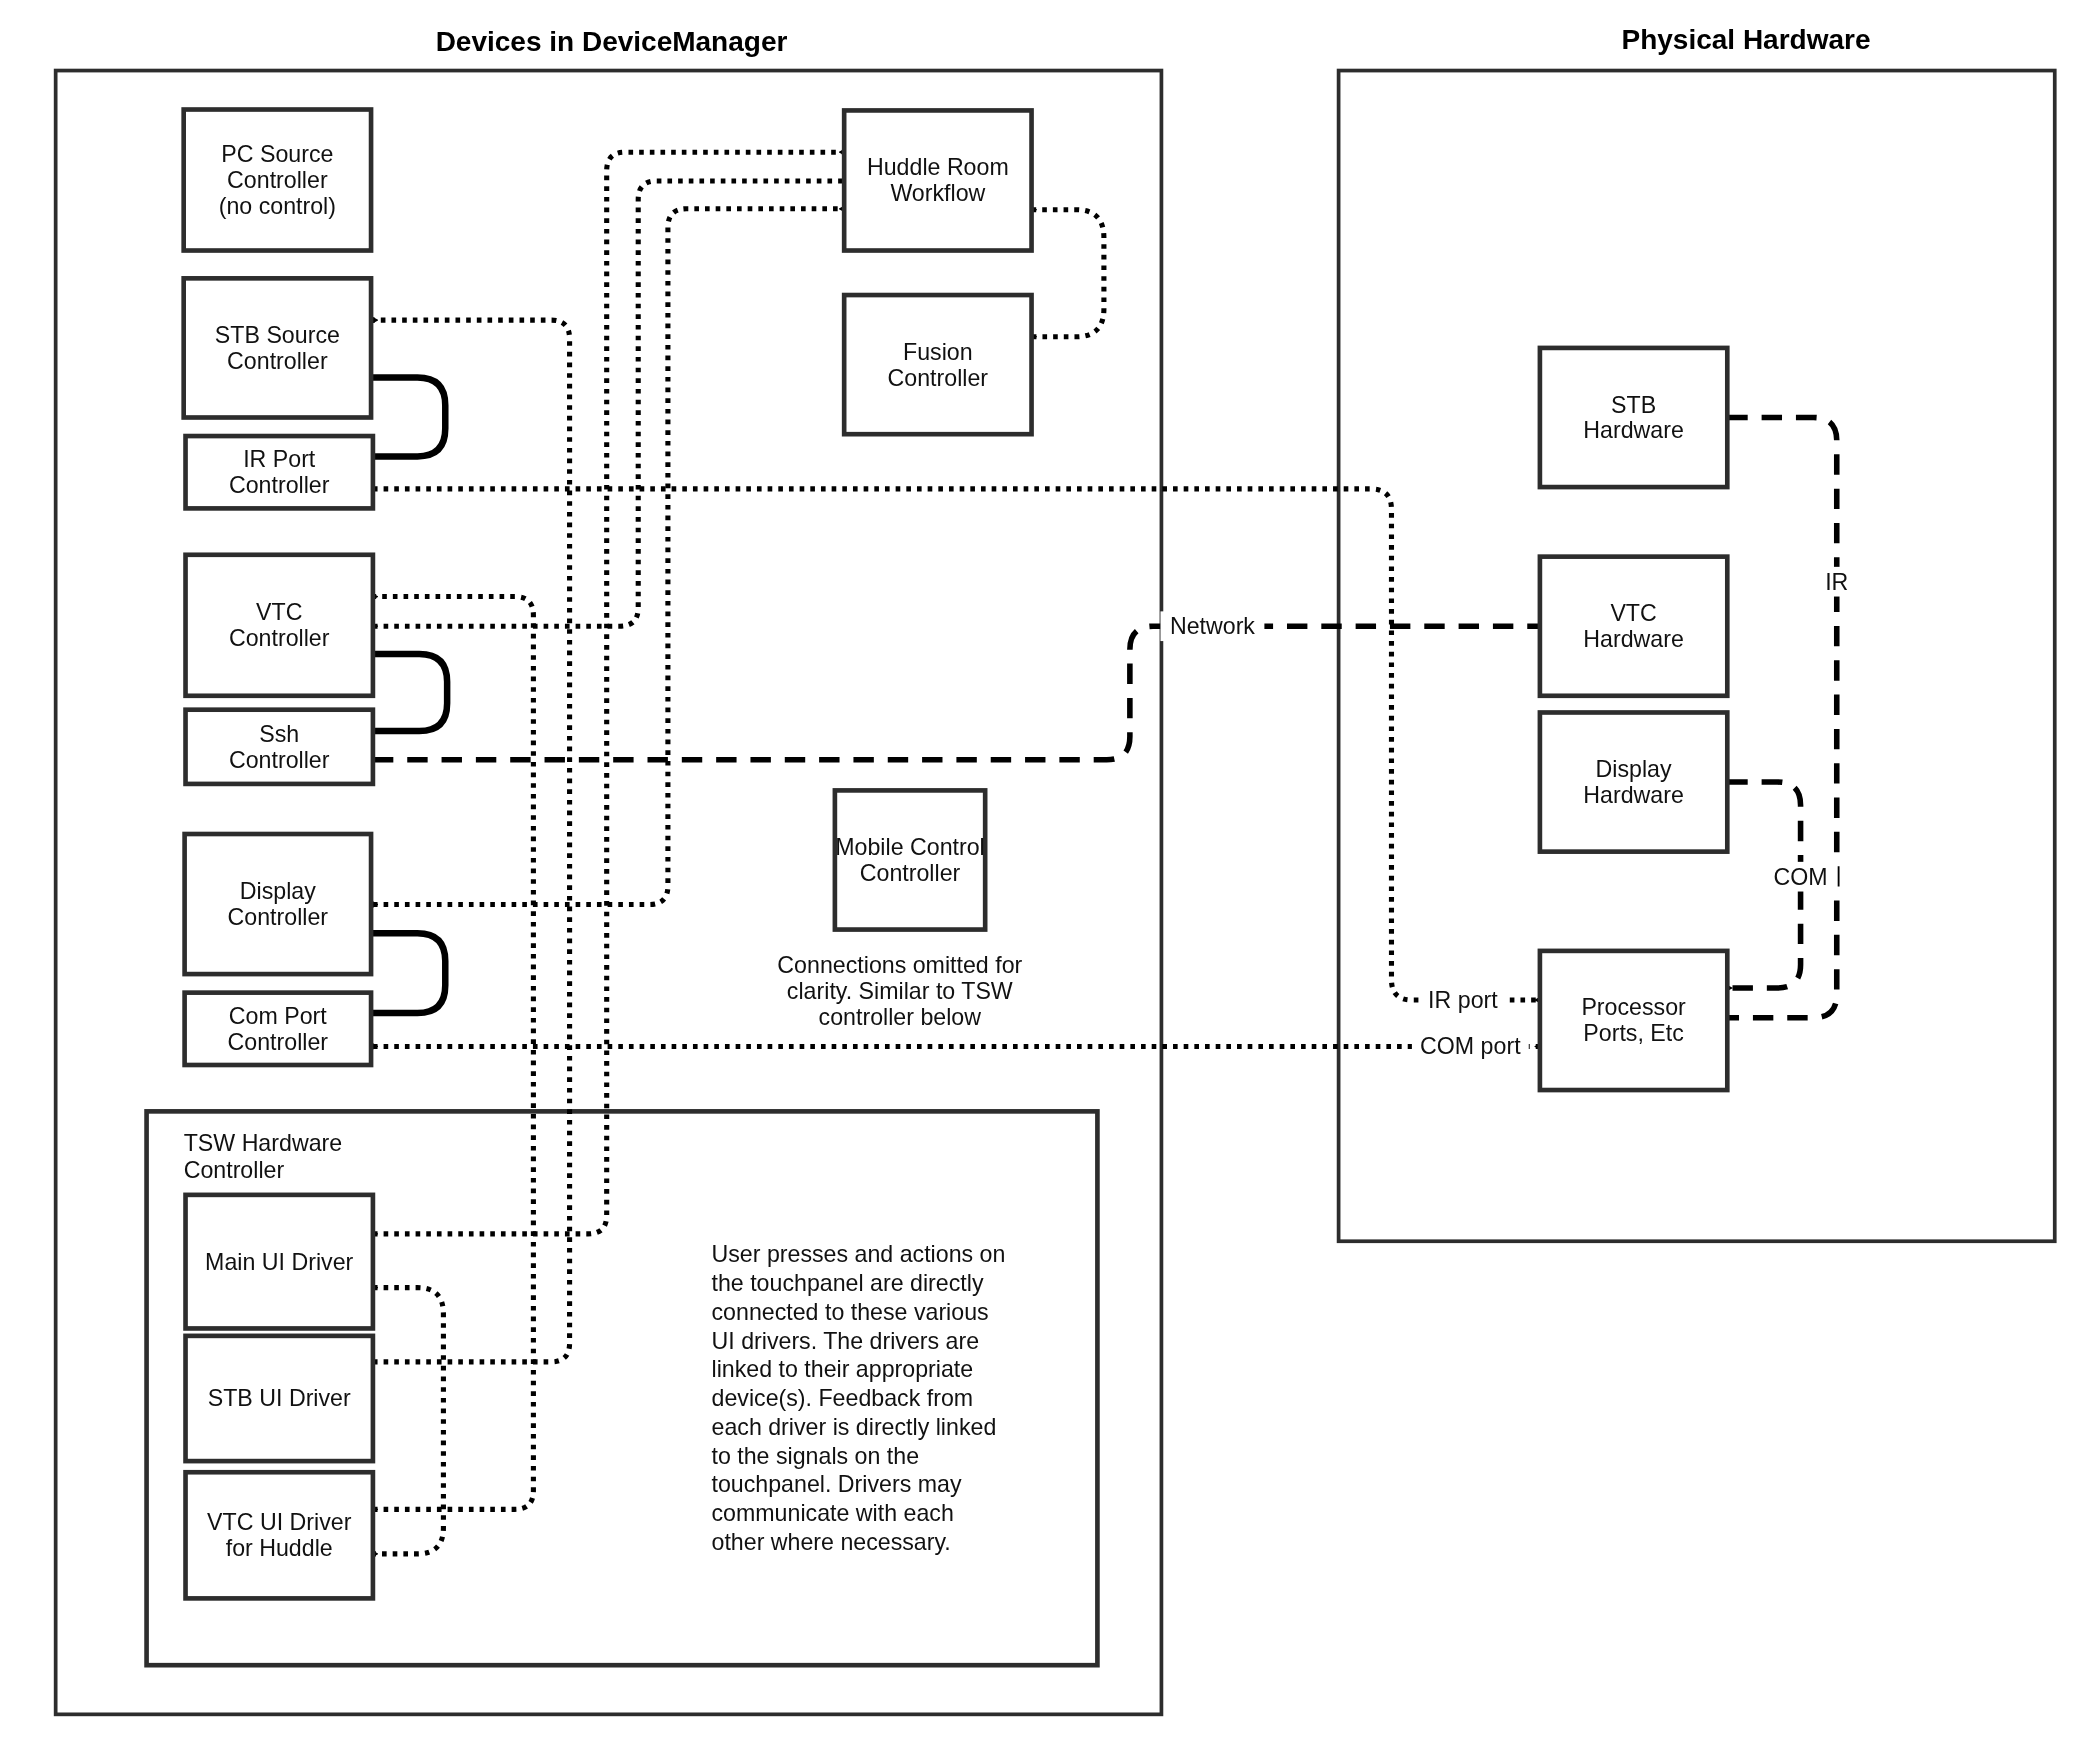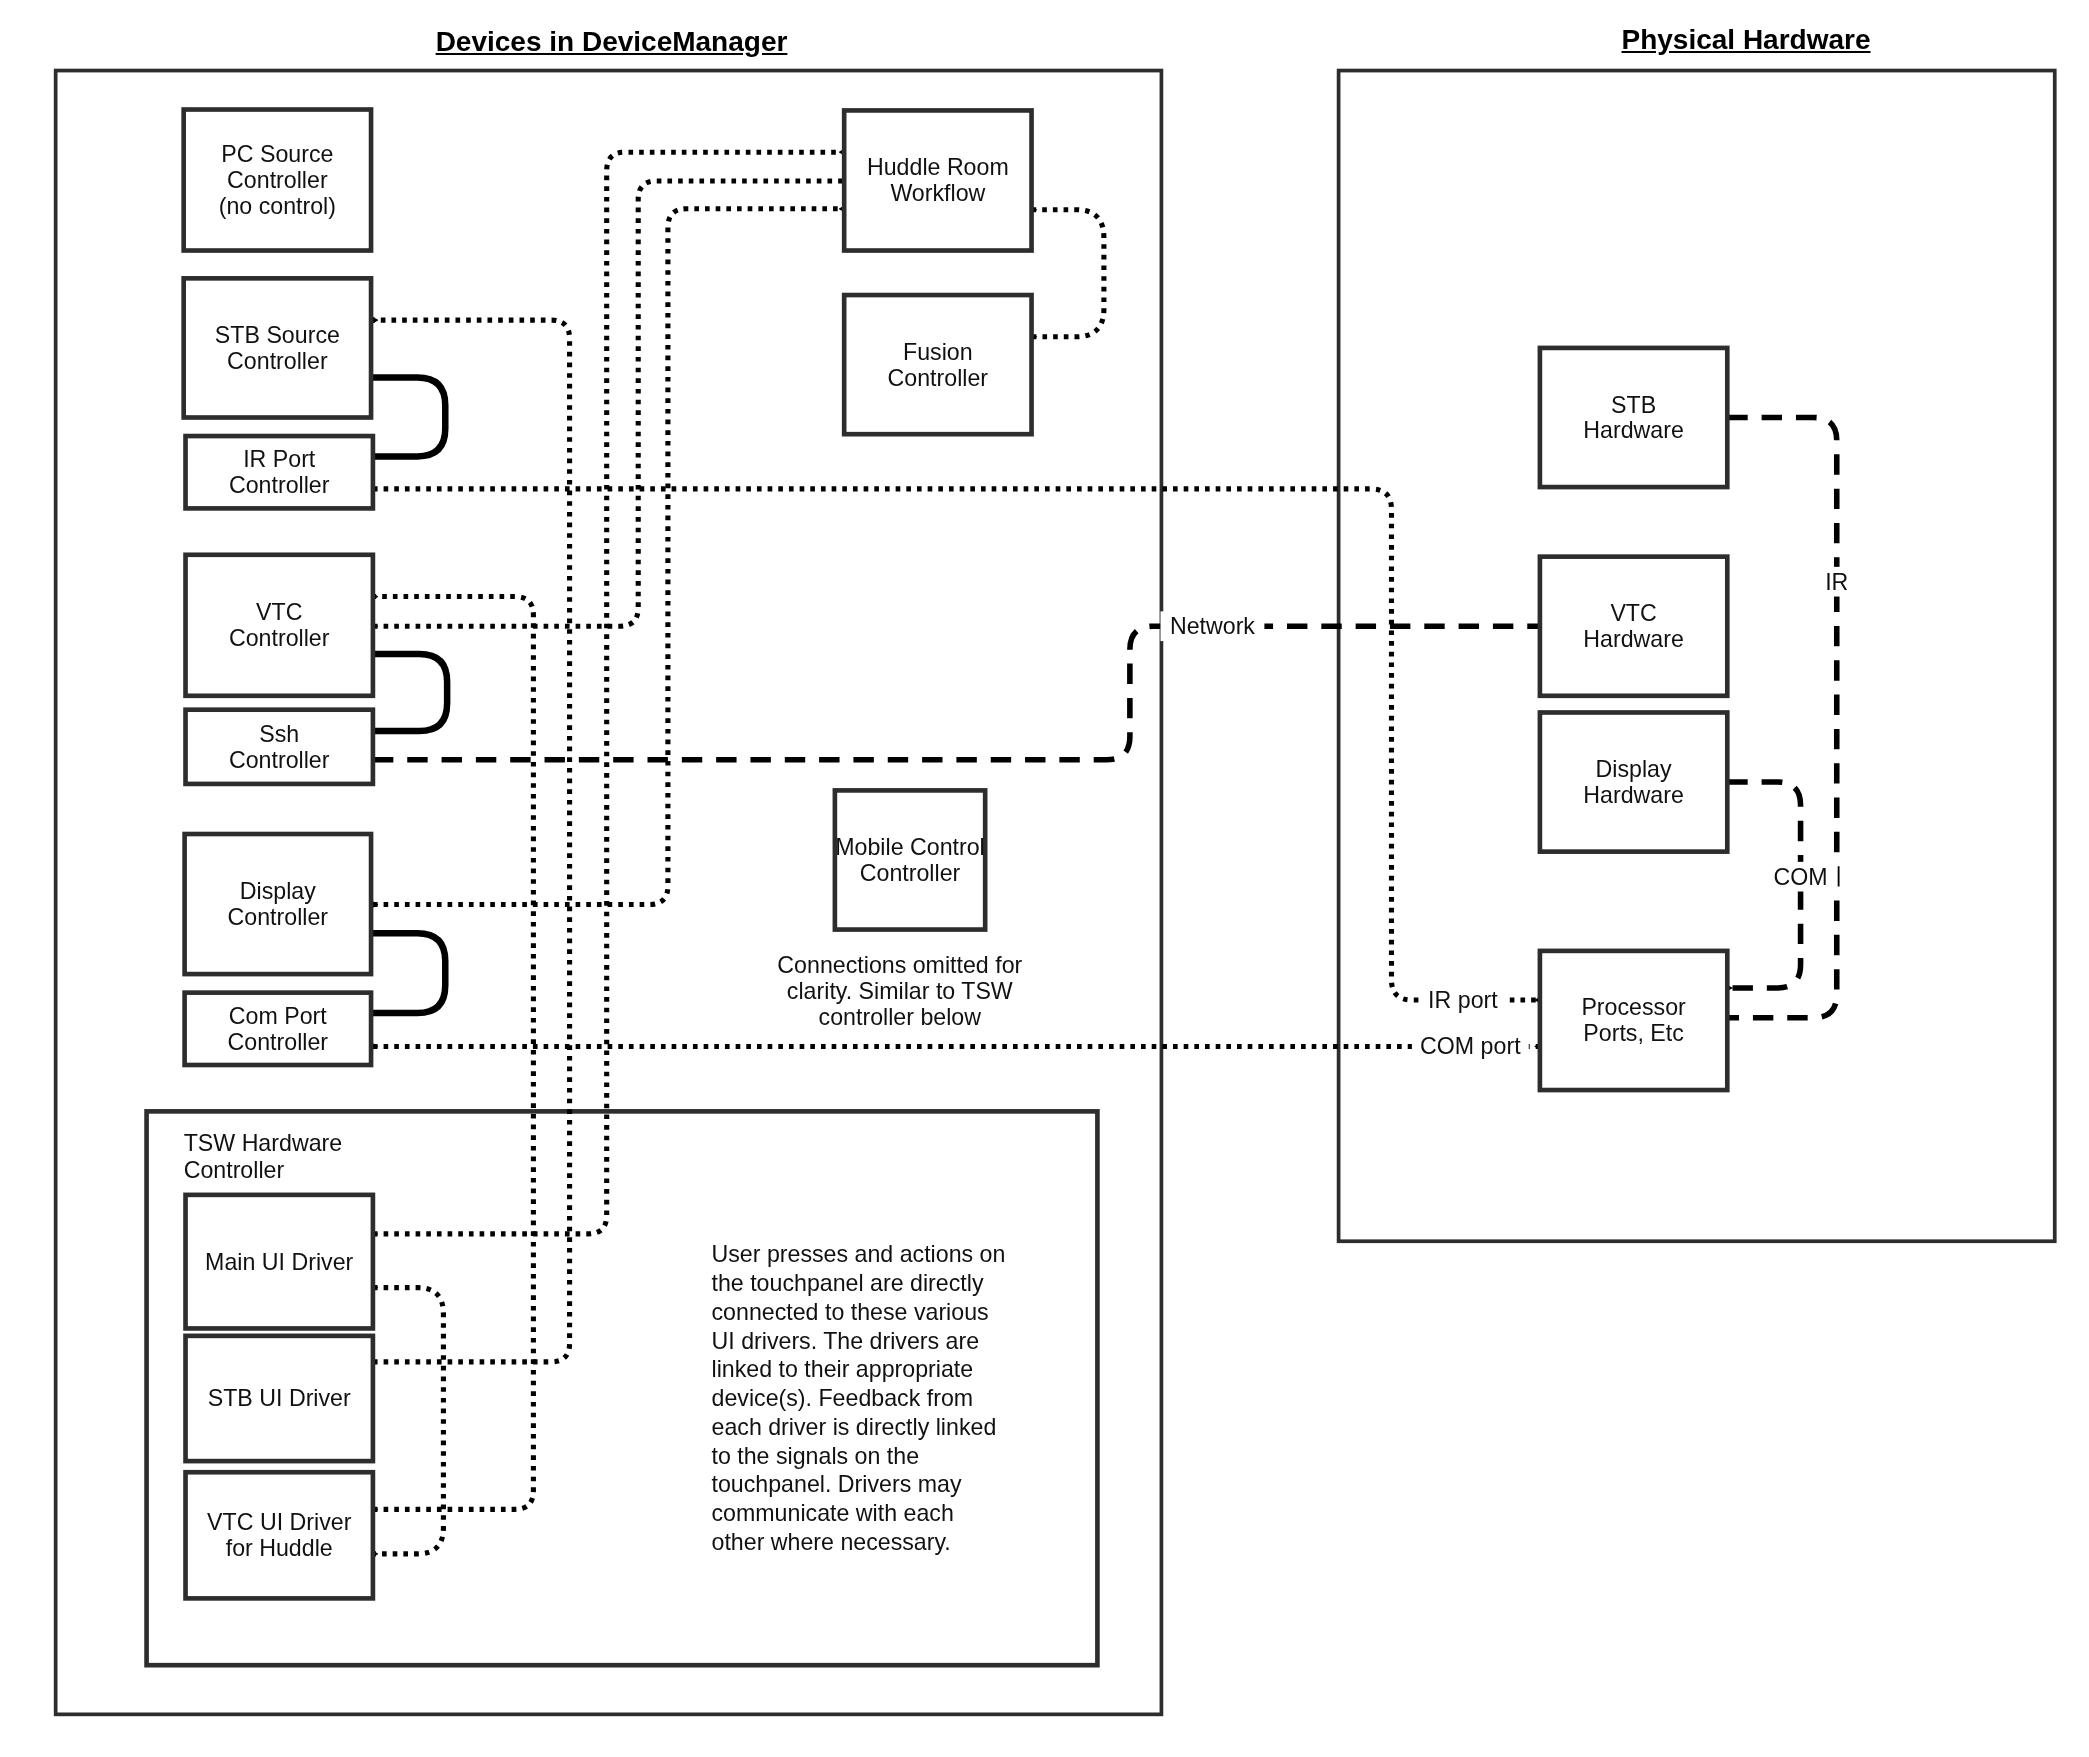--- a/index.html
+++ b/index.html
@@ -1,19 +1,19 @@
 <!DOCTYPE html>
 <html style="font-size:15px"><head>
 <meta charset="utf-8">
 <style>
   html,body{margin:0;padding:0;background:#fff;}
   .stage{position:relative;width:2090px;height:1758px;background:#ffffff;
          font-family:"Liberation Sans",sans-serif;overflow:hidden;}
   .title{position:absolute;font-weight:bold;font-size:28px;color:#000;text-align:center;
-         white-space:nowrap;text-decoration:underline;}
+         white-space:nowrap;}
   #title-left{left:56px;top:26px;width:1111px;}
   #title-right{left:1388px;top:24px;width:716px;}
   svg{position:absolute;left:0;top:0;}
   text{font-family:"Liberation Sans",sans-serif;}
 </style>
 </head>
 <body>
 
 <div class="stage">
   <svg id="diagram" width="2090" height="1758" viewBox="0 0 2253 1895">

